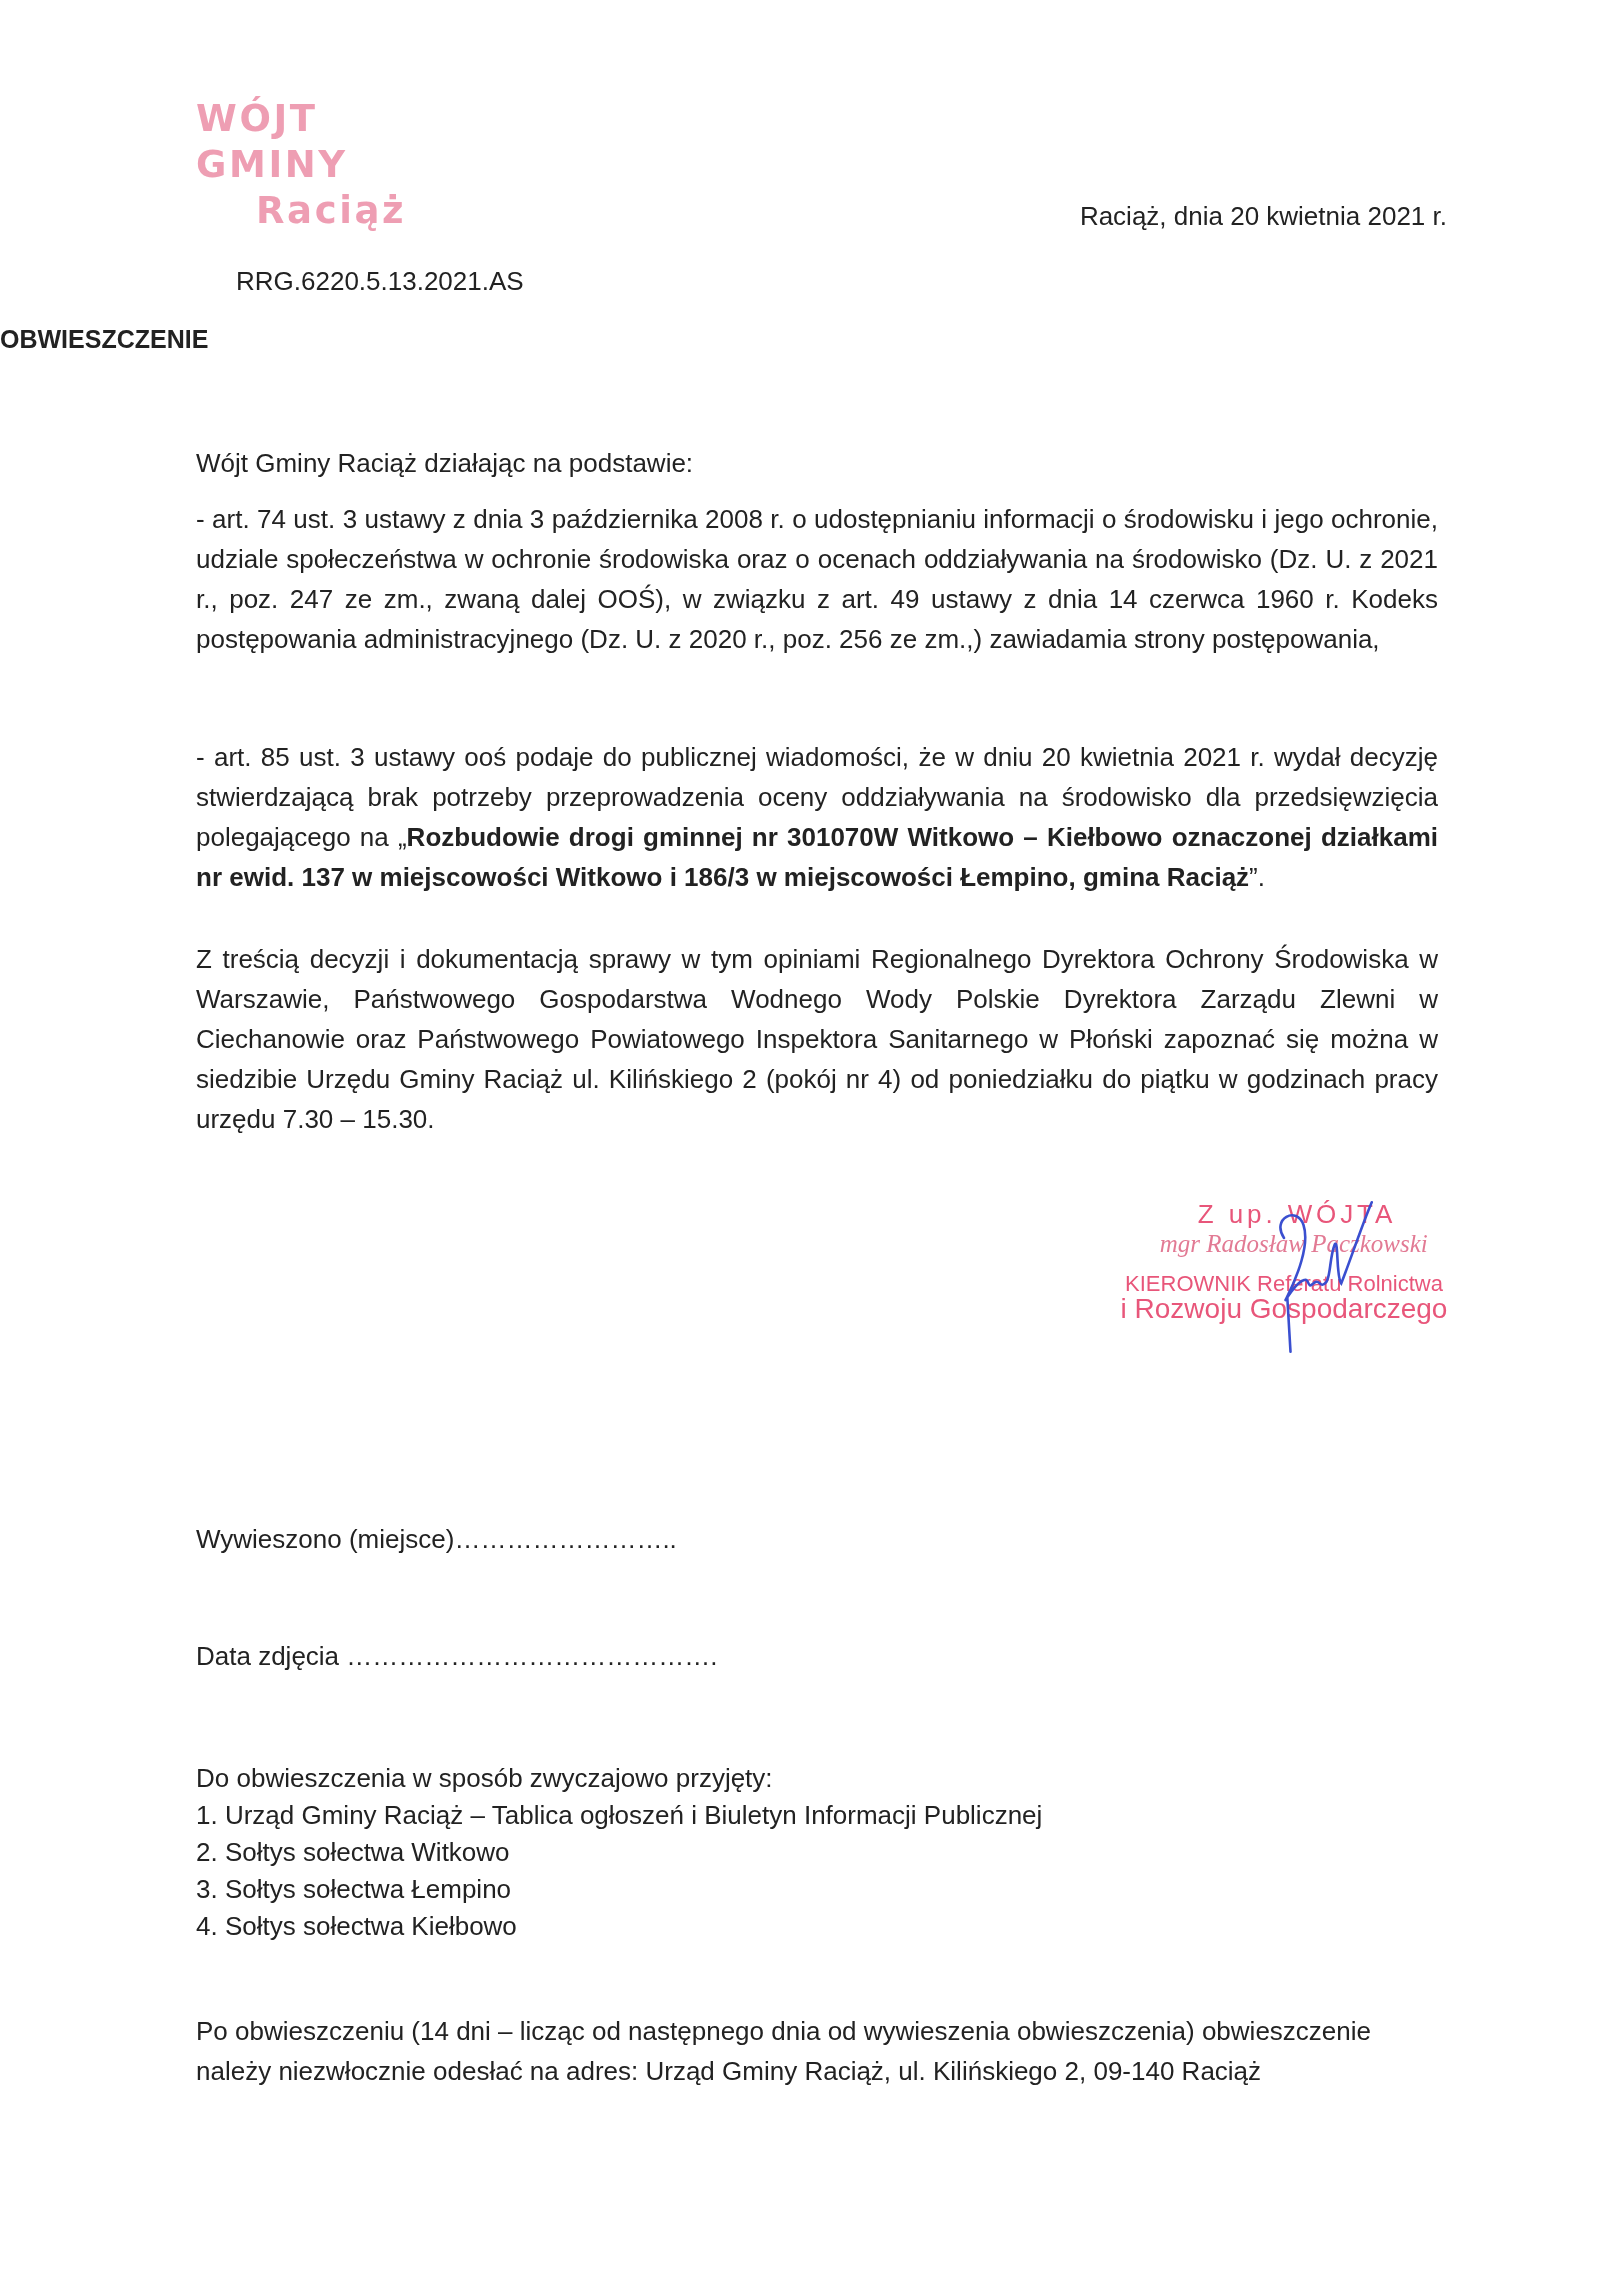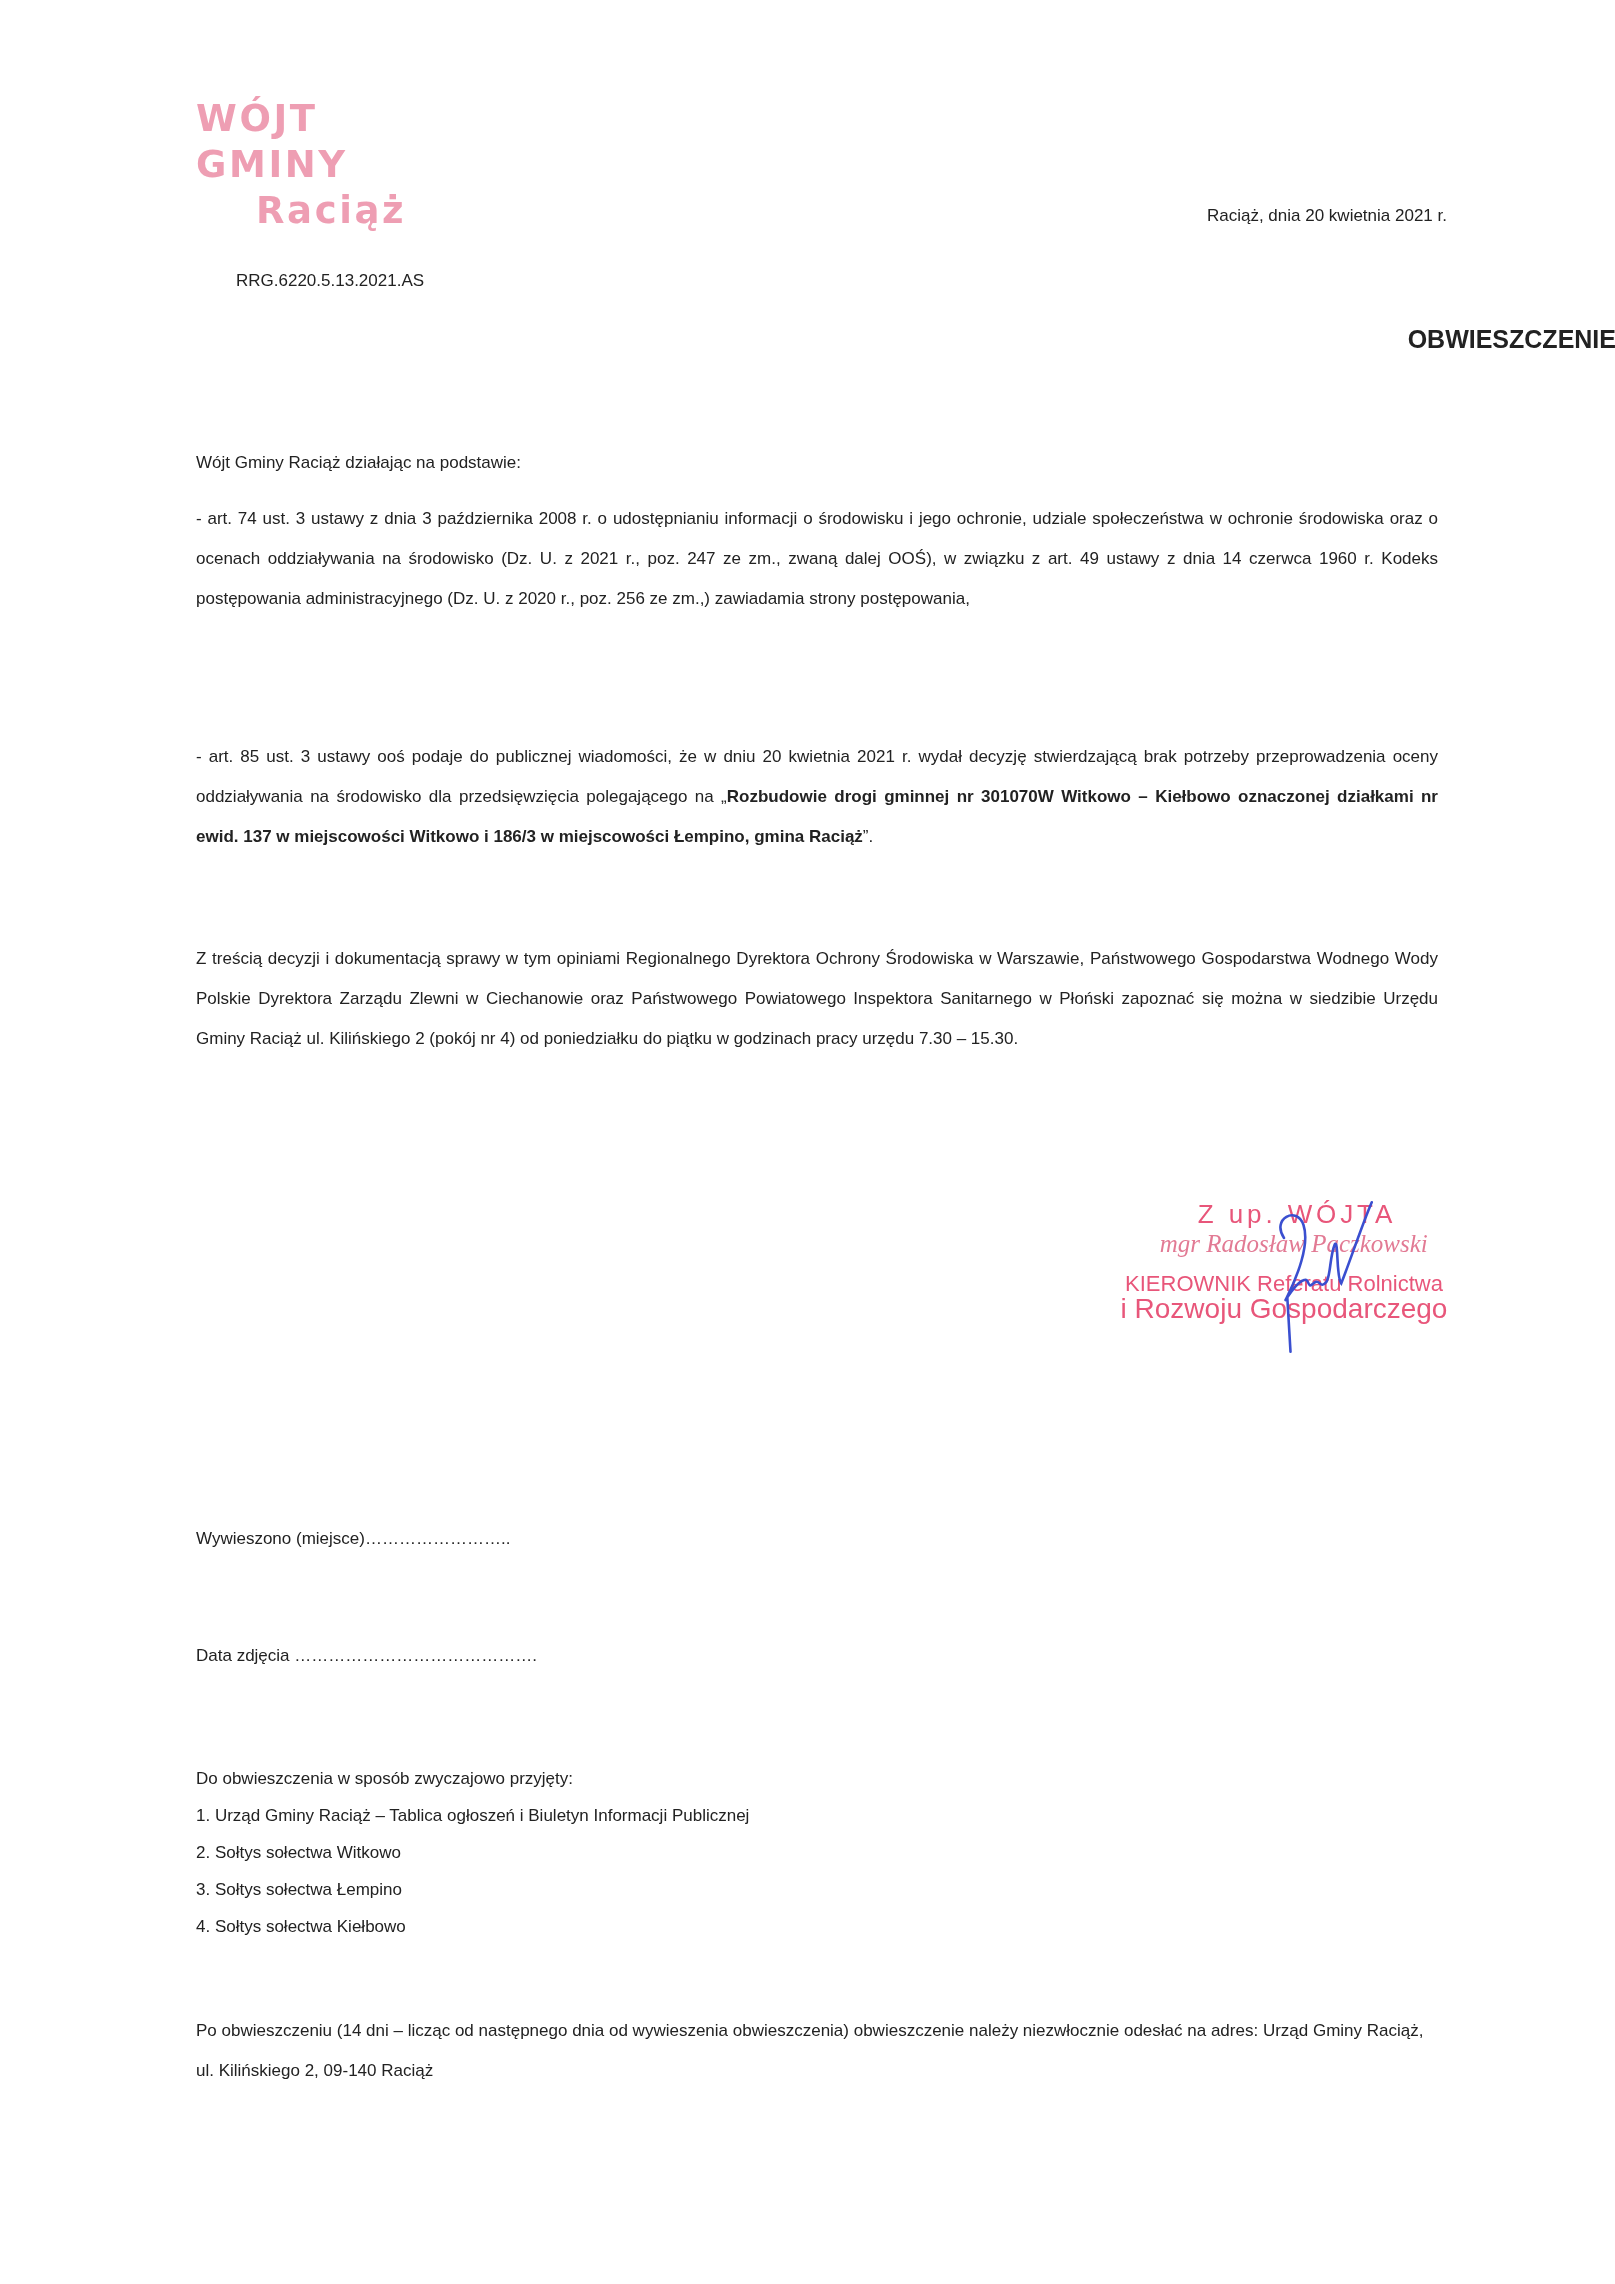--- a/index.html
+++ b/index.html
@@ -6,24 +6,24 @@
   body { width: 1616px; height: 2284px; position: relative; overflow: hidden;
          font-family: "Liberation Sans", sans-serif; color: #1e1e1e; }
   .page { position: absolute; left: 0; top: 0; width: 1540px; height: 2284px; background: #fff; }
 
   .stamp-header { position: absolute; left: 196px; top: 96px; width: 287px; color: #ec8ea6;
                   font-family: "DejaVu Sans", sans-serif; font-weight: bold; letter-spacing: 2.6px;
                   opacity: 0.85; }
   .stamp-header .l1 { font-size: 37px; line-height: 46px; display: block; }
   .stamp-header .l2 { font-size: 37px; line-height: 46px; display: block; padding-left: 60px; }
 
-  .text { position: absolute; font-size: 17px; line-height: 40px; color: #222; }
+  .text { position: absolute; font-size: 26px; line-height: 40px; color: #222; }
   .date { left: 1043px; top: 196px; width: 404px; text-align: right; }
   .ref { left: 196px; top: 261px; margin-left: 40px; }
-  .title { left: 0; width: 1616px; top: 319px; text-align: right; font-weight: bold; font-size: 25px; }
+  .title { left: 0; width: 1616px; top: 319px; text-align: left; font-weight: bold; font-size: 25px; }
   .intro { left: 196px; top: 443px; }
   .para { left: 196px; width: 1242px; text-align: justify; }
   .p1 { top: 499px; }
   .p2 { top: 737px; }
   .p3 { top: 939px; }
   .para b { font-weight: bold; }
 
   .stamp-sig { position: absolute; left: 1095px; top: 1199px; width: 378px; color: #e8567a; text-align: center; }
   .stamp-sig .s1 { font-size: 26px; line-height: 30px; display: block; letter-spacing: 3.9px; padding-left: 26px; }
   .stamp-sig .s2 { font-family: "Liberation Serif", serif; font-style: italic; font-size: 25px; line-height: 30px; display: block; padding-left: 19.6px; color: #e27a94; }

